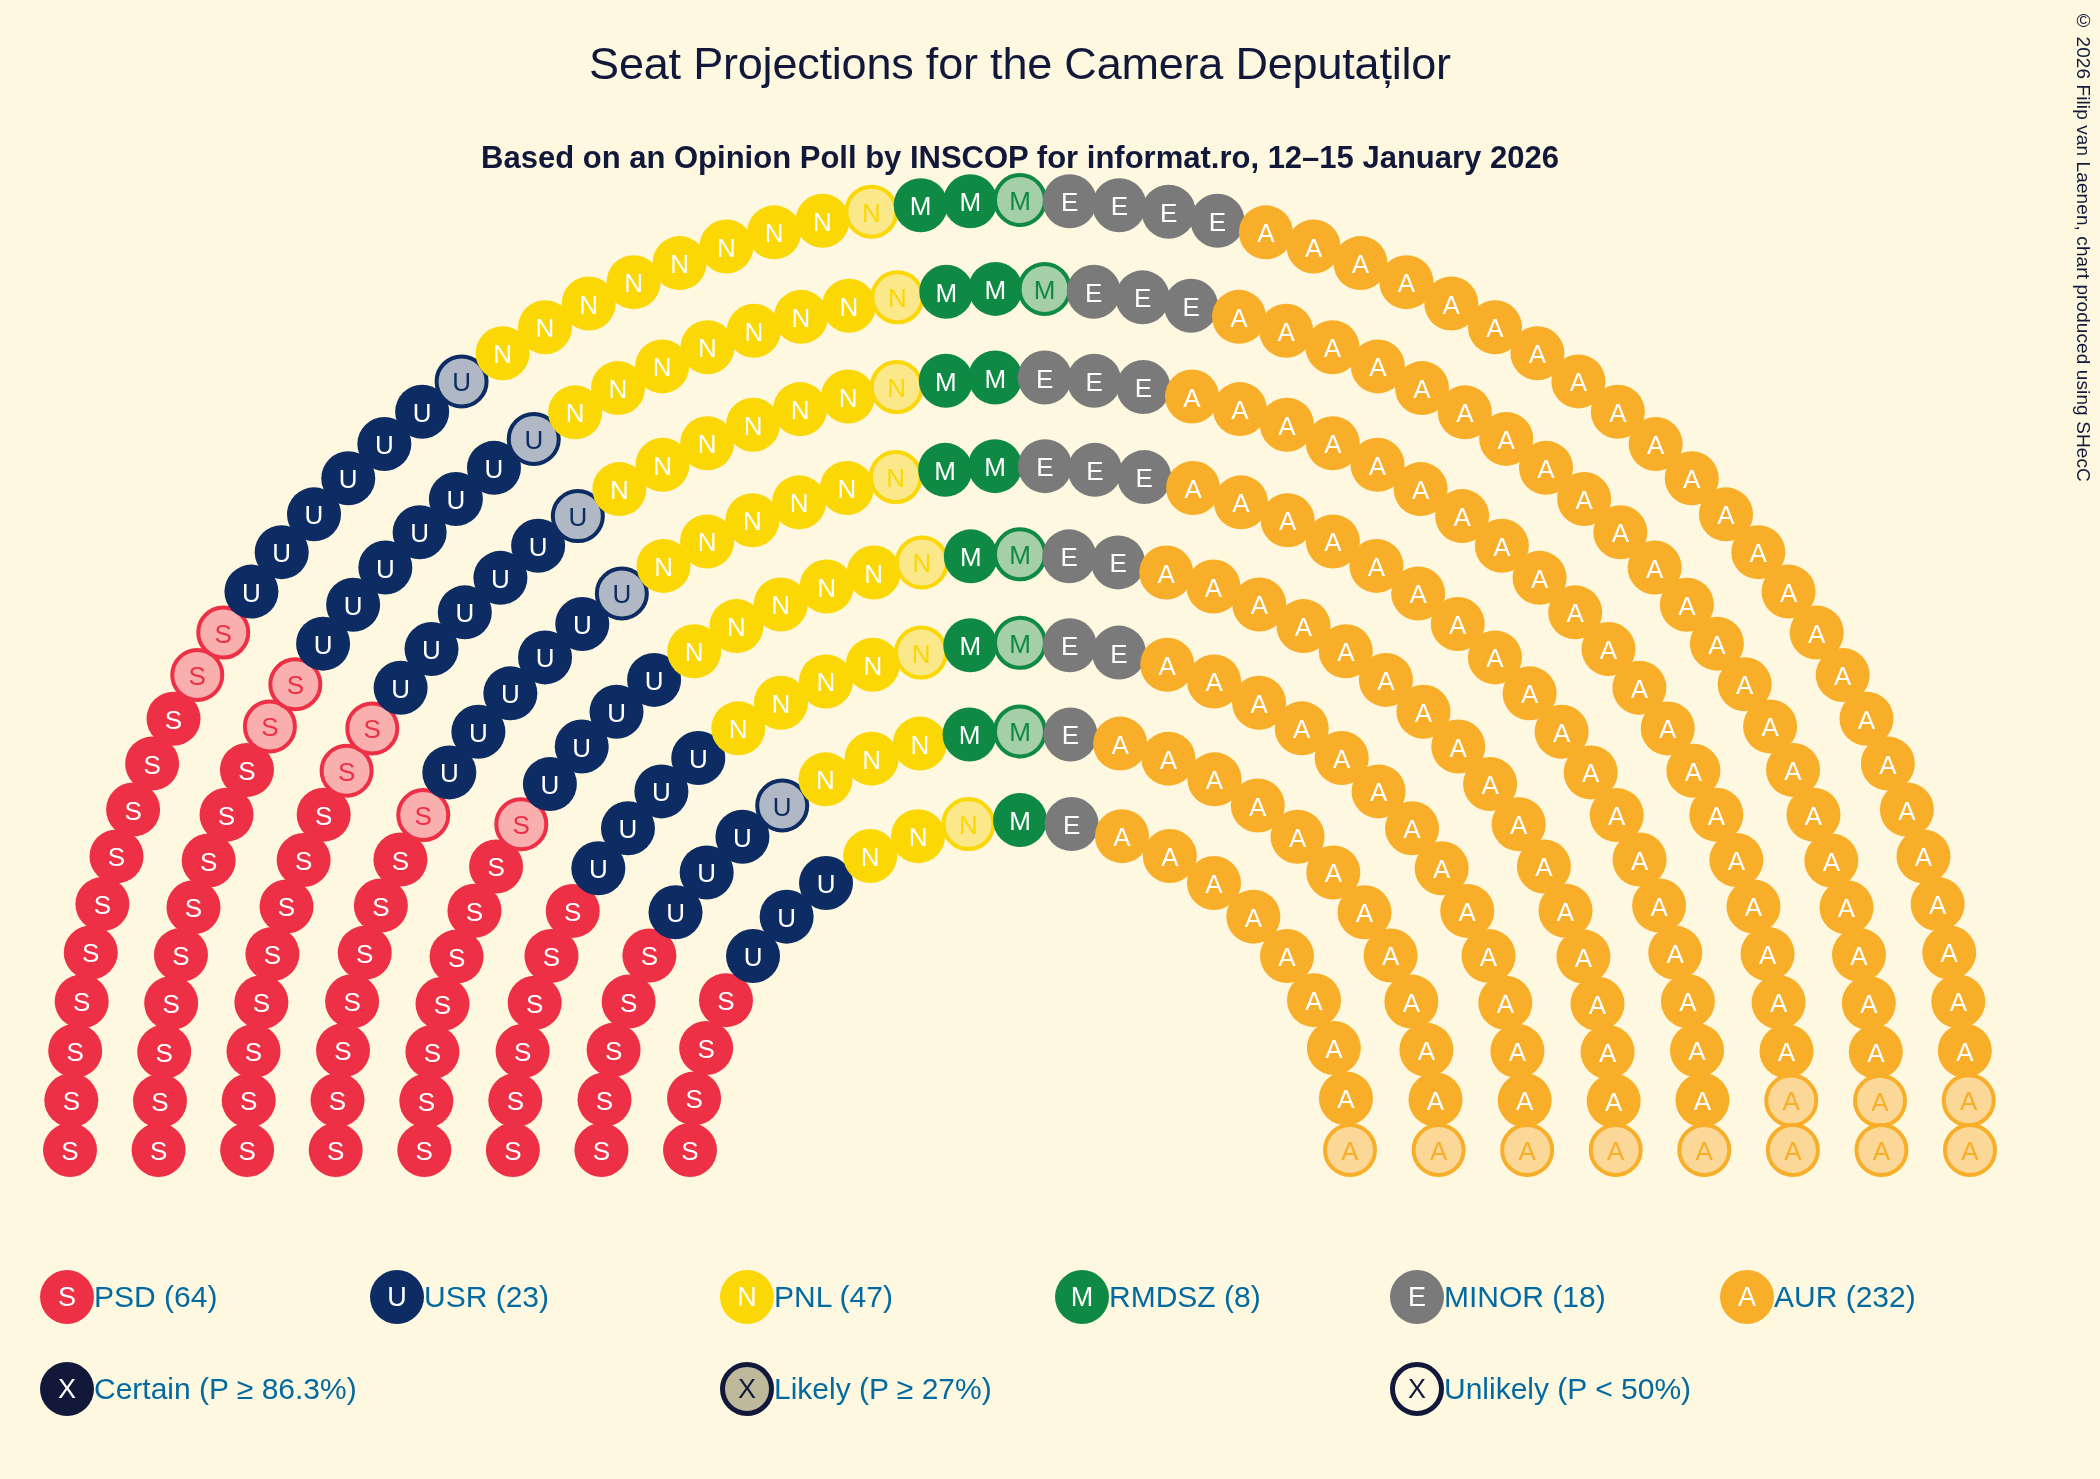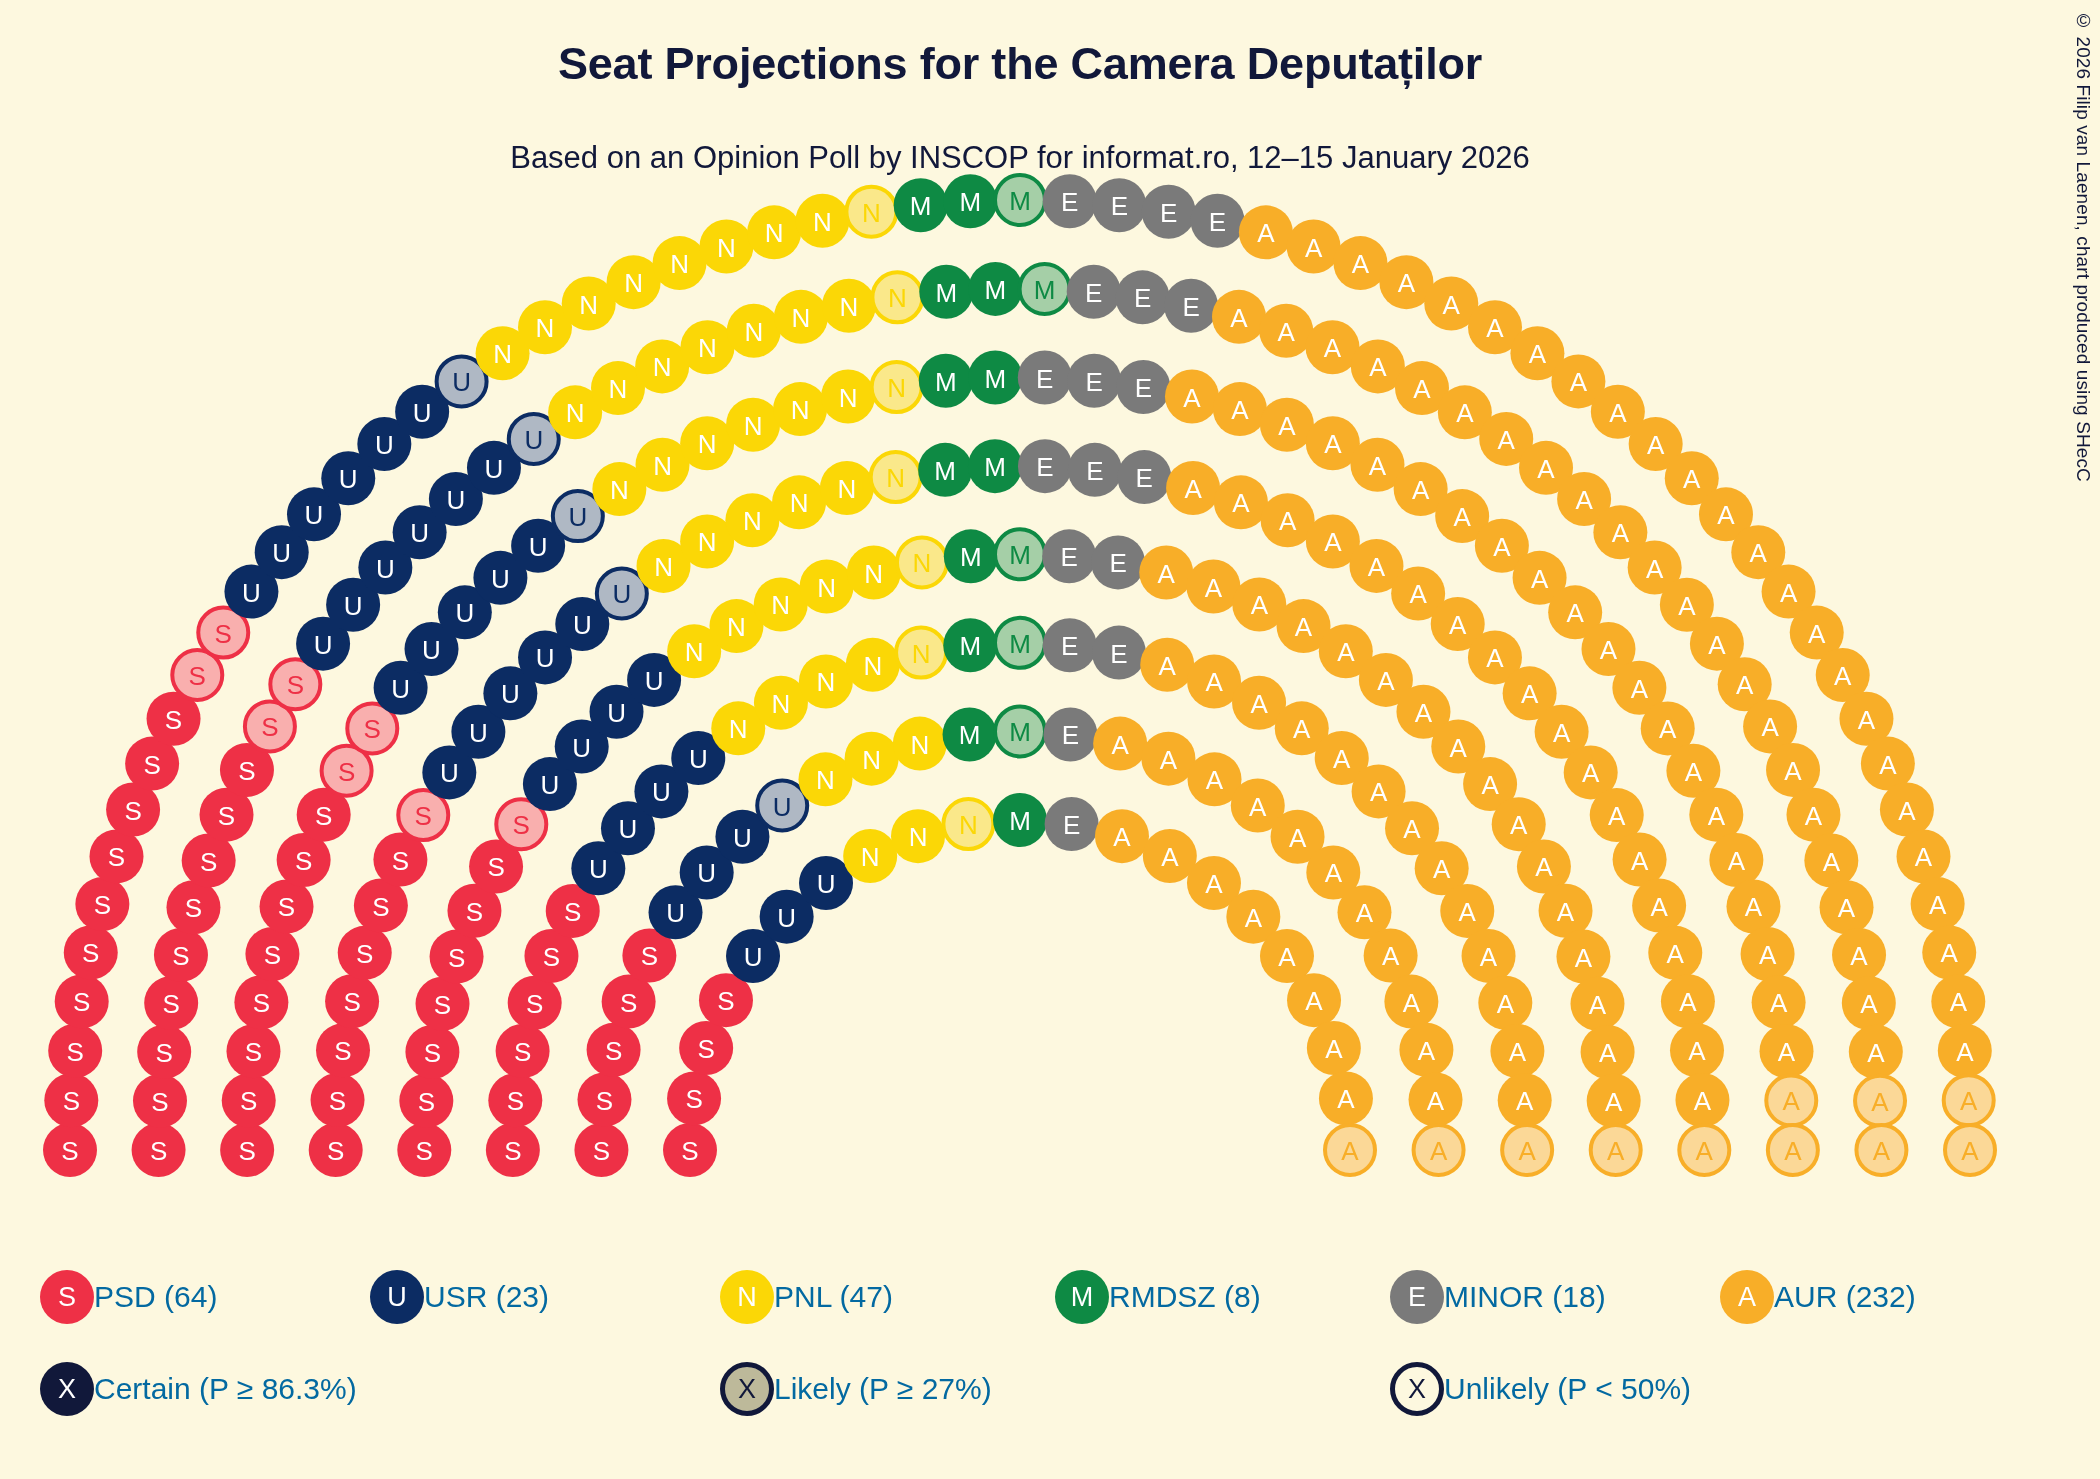--- a/index.html
+++ b/index.html
@@ -22,33 +22,33 @@
     inset: 0;
   }
 
   .title {
     position: absolute;
     top: 38px;
     left: 0;
     width: 2040px;
     text-align: center;
     font-size: 45px;
-    font-weight: bold;
+    font-weight: normal;
     letter-spacing: -0.2px;
     color: #11183A;
   }
 
   .subtitle {
     position: absolute;
     top: 140px;
     left: 0;
     width: 2040px;
     text-align: center;
     font-size: 31px;
-    font-weight: normal;
+    font-weight: bold;
     color: #11183A;
   }
 
   .copyright {
     position: absolute;
     right: 6px;
     top: 10px;
     width: 40px;
     height: 700px;
     font-size: 19px;

